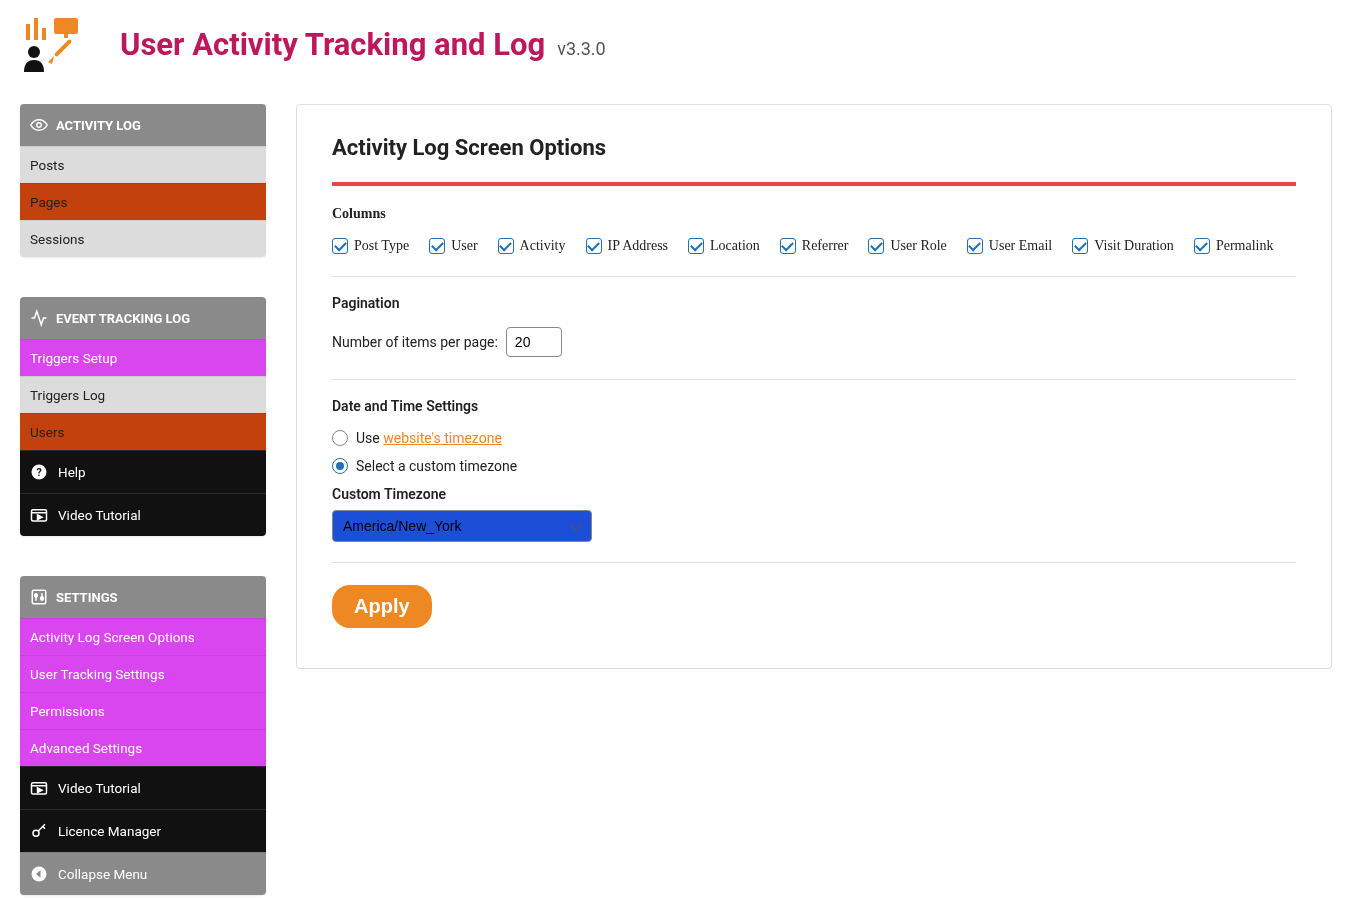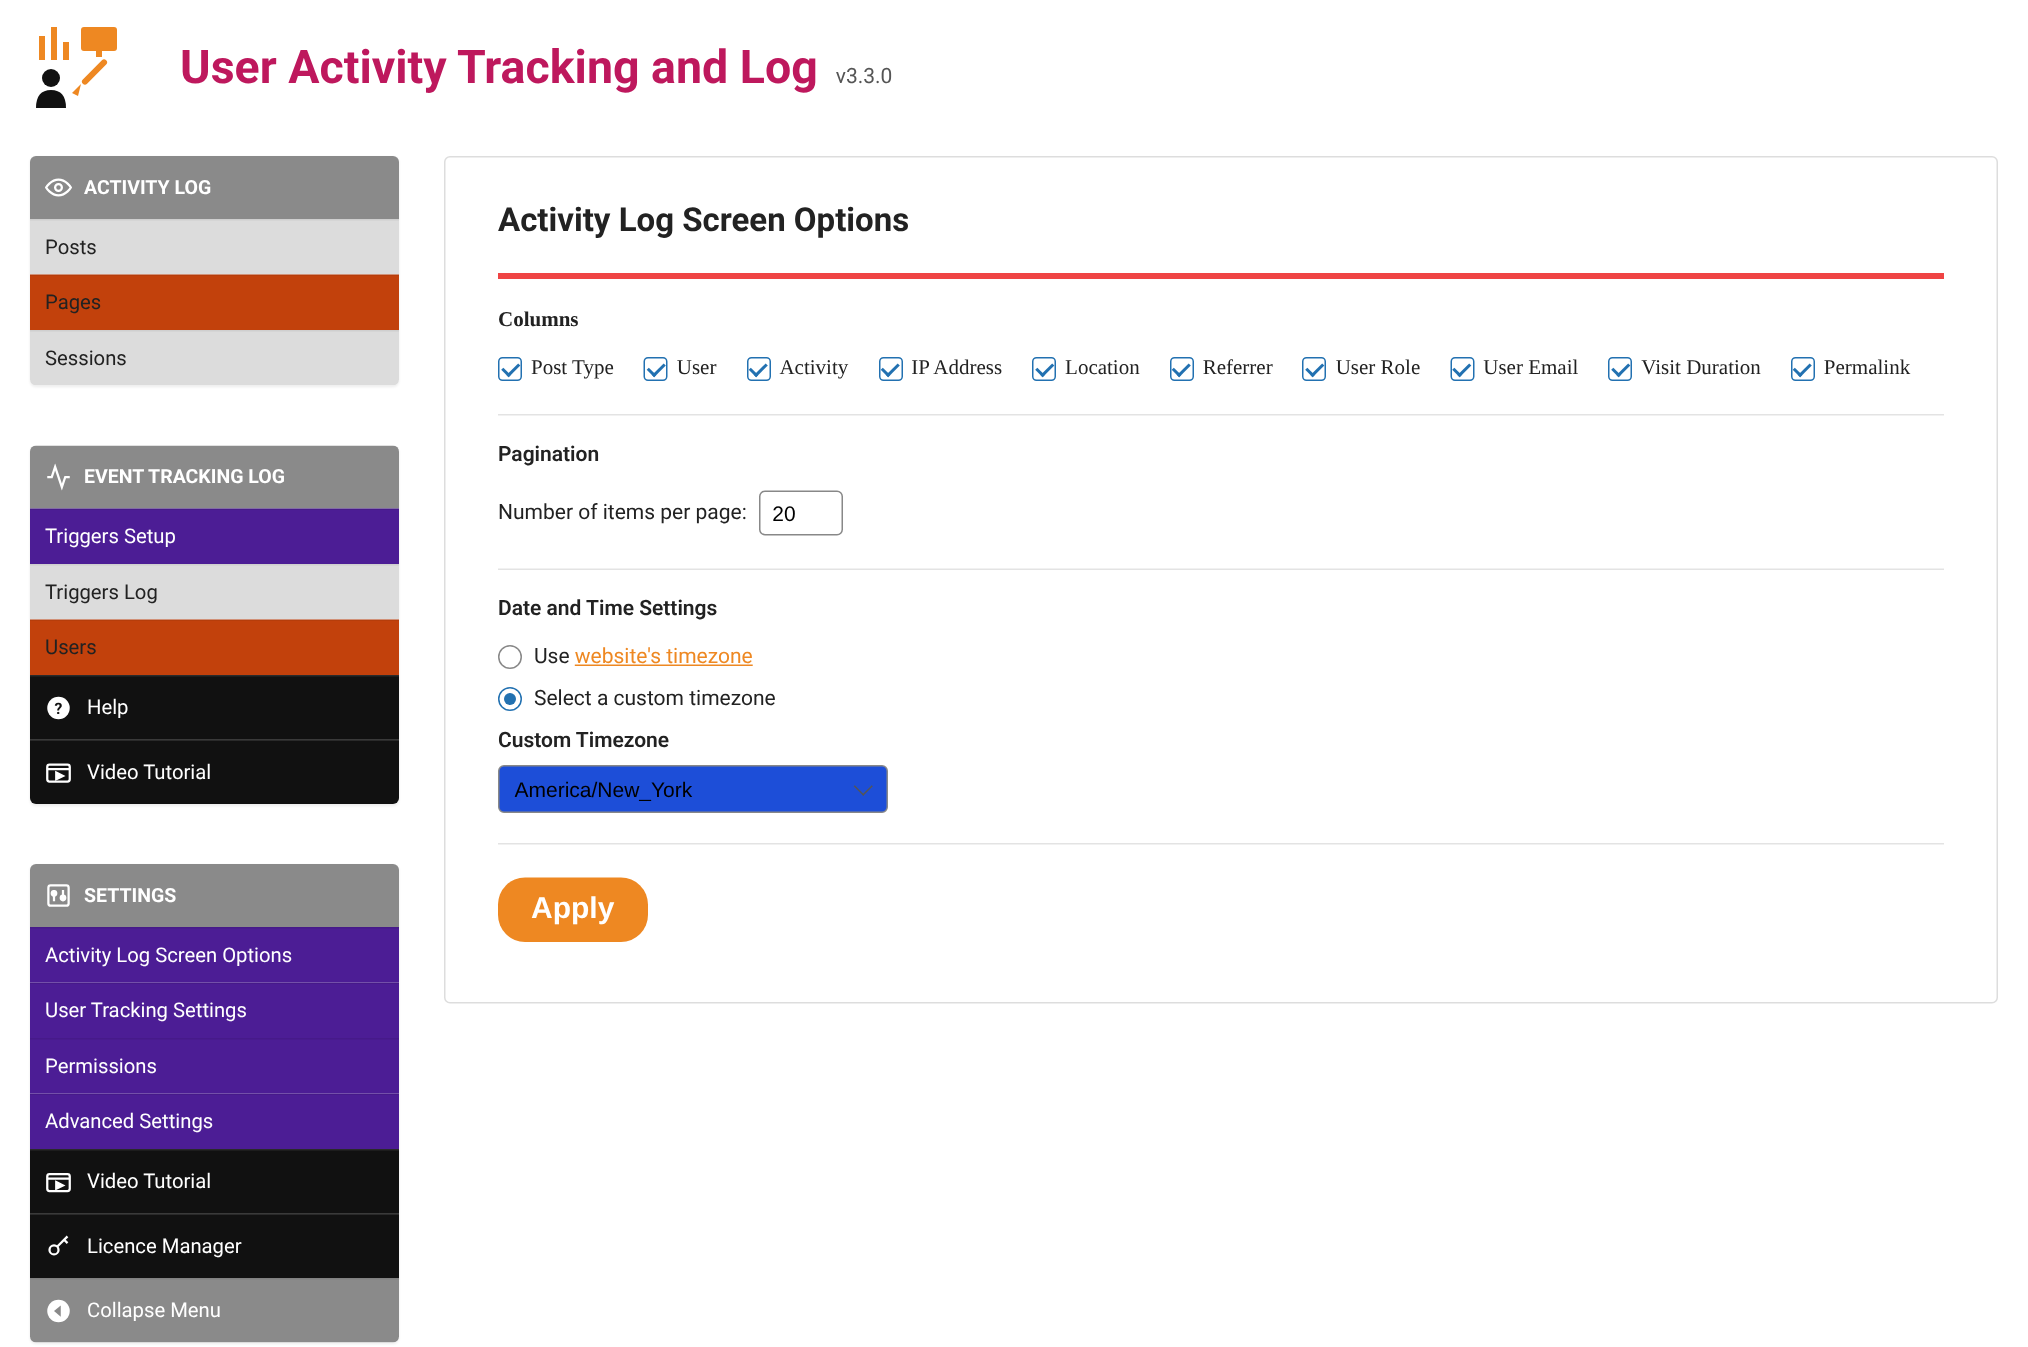--- a/index.html
+++ b/index.html
@@ -2,29 +2,29 @@
 <html><head>
 <meta charset="utf-8">
 <style>
 * { box-sizing: border-box; margin: 0; padding: 0; }
 body { font-family: -apple-system, BlinkMacSystemFont, "Segoe UI", Roboto, sans-serif; background: #fff; color: #222; }
 .page { padding: 14px 20px 20px 20px; }
 .header { display: flex; align-items: center; margin-bottom: 30px; }
 .logo { width: 70px; height: 60px; margin-right: 30px; position: relative; }
 .title-block { display: flex; align-items: baseline; gap: 12px; }
 .title-block h1 { font-size: 31px; font-weight: 700; color: #be185d; }
-.version { font-size: 14px; color: #555; }
+.version { font-size: 18px; color: #555; }
 .layout { display: flex; gap: 30px; align-items: flex-start; }
 .sidebar { width: 246px; flex-shrink: 0; }
 .nav-group { margin-bottom: 40px; border-radius: 4px; overflow: hidden; box-shadow: 0 1px 2px rgba(0,0,0,0.08); }
 .nav-header { background: #8a8a8a; color: #fff; font-size: 13px; font-weight: 700; padding: 12px 10px; display: flex; align-items: center; gap: 8px; }
 .nav-item { font-size: 13.5px; padding: 10px 10px; border-top: 1px solid rgba(0,0,0,0.06); cursor: pointer; }
 .nav-item.light { background: #dcdcdc; color: #222; }
 .nav-item.light.alt { background: #c2410c; }
-.nav-item.orange { background: #4c1d95; color: #fff; border-top-color: rgba(0,0,0,0.08); }
+.nav-item.orange { background: #d946ef; color: #fff; border-top-color: rgba(0,0,0,0.08); }
 .nav-item.dark { background: #111; color: #fff; display: flex; align-items: center; gap: 10px; border-top-color: #2a2a2a; padding: 12px 10px; }
 .nav-item.gray-footer { background: #8a8a8a; color: #fff; display: flex; align-items: center; gap: 10px; padding: 12px 10px; }
 .icon { width: 18px; height: 18px; display: inline-block; flex-shrink: 0; }
 .content { flex: 1; border: 1px solid #ddd; border-radius: 4px; padding: 30px 35px 40px 35px; }
 .content h2 { font-size: 22px; font-weight: 700; margin-bottom: 22px; }
 .section { border-top: 1px solid #e3e3e3; padding-top: 18px; margin-top: 10px; }
 .section-first { border-top: 4px solid #ef4444; padding-top: 20px; font-family: Liberation Serif, serif; }
 .section-label { font-size: 14px; font-weight: 600; color: #222; margin-bottom: 16px; }
 .checkbox-row { display: flex; flex-wrap: wrap; gap: 20px 20px; margin-bottom: 22px; }
 .cb-item { display: flex; align-items: center; gap: 6px; font-size: 14px; color: #222; }

